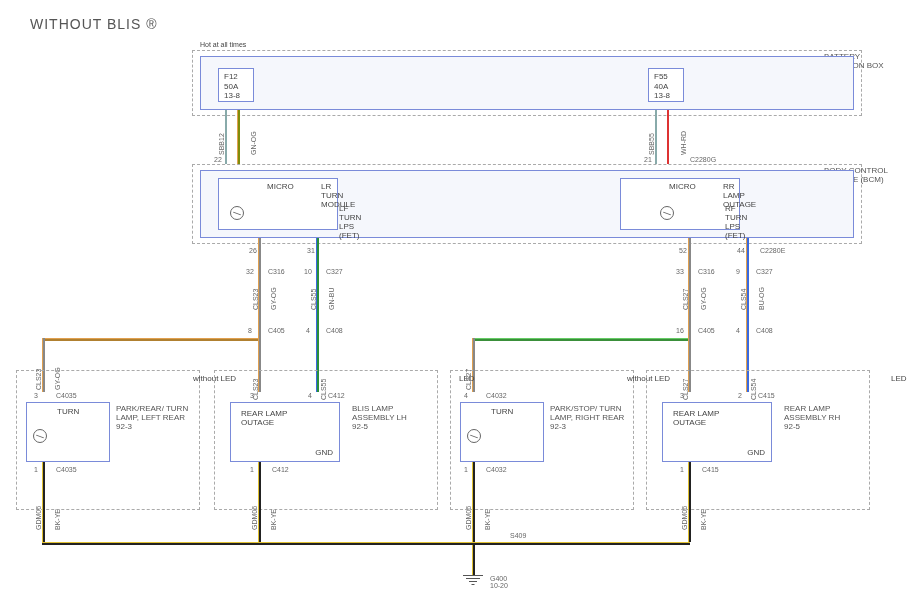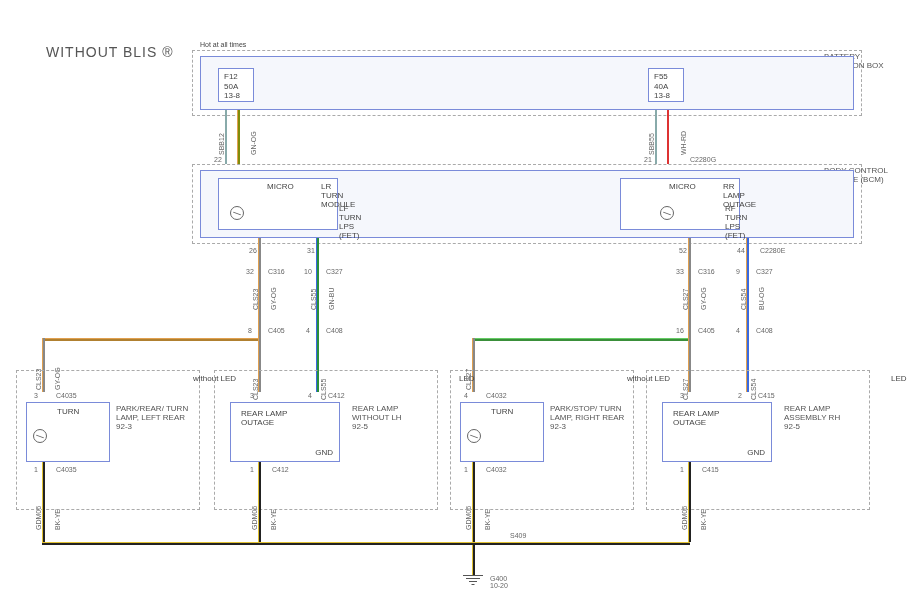--- a/index.html
+++ b/index.html
@@ -93,21 +93,21 @@
     position: absolute; background: #fff;
   }
   .bulb::after {
     content: ""; position: absolute; left: 2px; right: 2px; top: 6px; height: 1px; background: #666;
     transform: rotate(20deg);
   }
 </style>
 </head>
 <body>
 
-<div class="abs title" style="left:30px; top:44px;margin-left:16px;">WITHOUT BLIS ®</div>
+<div class="abs title" style="left:30px; top:16px;">WITHOUT BLIS ®</div>
 
 <div class="abs tiny" style="left:200px; top:41px;">Hot at all times</div>
 
 <div class="dashed-box" style="left:192px; top:50px; width:670px; height:66px;"></div>
 <div class="boxtitle" style="left:824px; top:52px; width:72px;">
   <span>BATTERY JUNCTION BOX (BJB)</span><br>
   <span>11-1</span>
 </div>
 
 <div class="main-box" style="left:200px; top:56px; width:654px; height:54px;"></div>
@@ -229,21 +229,21 @@
 <div class="conn" style="left:56px; top:466px;">C4035</div>
 
 <div class="pin" style="left:250px; top:392px;">3</div>
 <div class="pin" style="left:308px; top:392px;">4</div>
 <div class="conn" style="left:328px; top:392px;">C412</div>
 <div class="inner-box" style="left:230px; top:402px; width:110px; height:60px;">
   <div style="position:absolute; left:10px; top:6px; width:60px;">REAR LAMP OUTAGE</div>
   <div style="position:absolute; right:6px; bottom:4px;">GND</div>
 </div>
 <div class="boxtitle" style="left:352px; top:404px; width:78px;">
-  <span>REAR LAMP WITHOUT LH</span><br>
+  <span>BLIS LAMP ASSEMBLY LH</span><br>
   <span>92-5</span>
 </div>
 <div class="pin" style="left:250px; top:466px;">1</div>
 <div class="conn" style="left:272px; top:466px;">C412</div>
 
 <div class="pin" style="left:464px; top:392px;">4</div>
 <div class="conn" style="left:486px; top:392px;">C4032</div>
 <div class="wlbl" style="left:465px; top:390px;">CLS27</div>
 <div class="inner-box" style="left:460px; top:402px; width:84px; height:60px;">
   <div style="position:absolute; left:30px; top:4px;">TURN</div>

